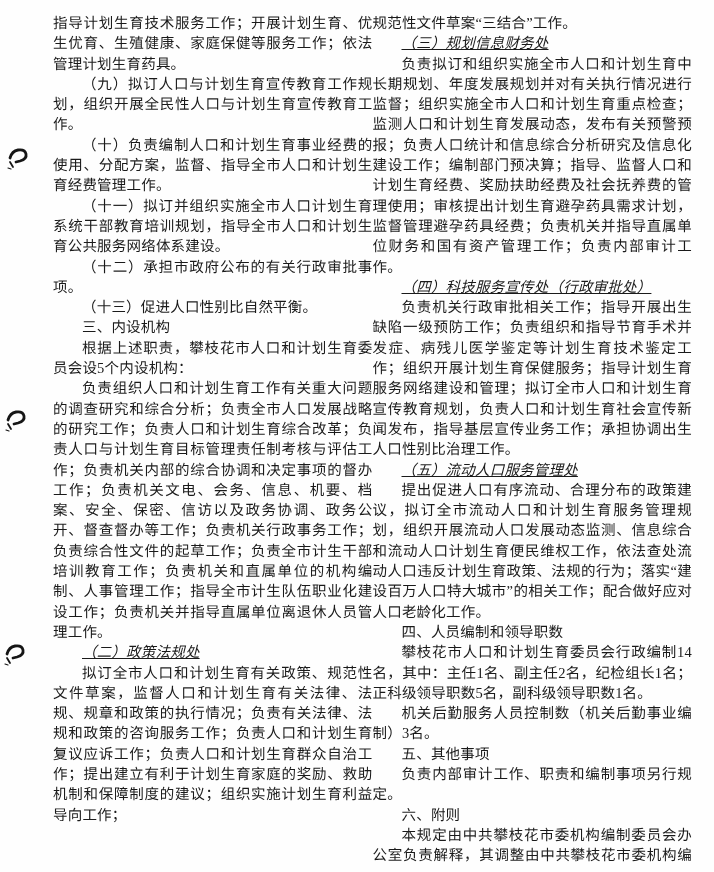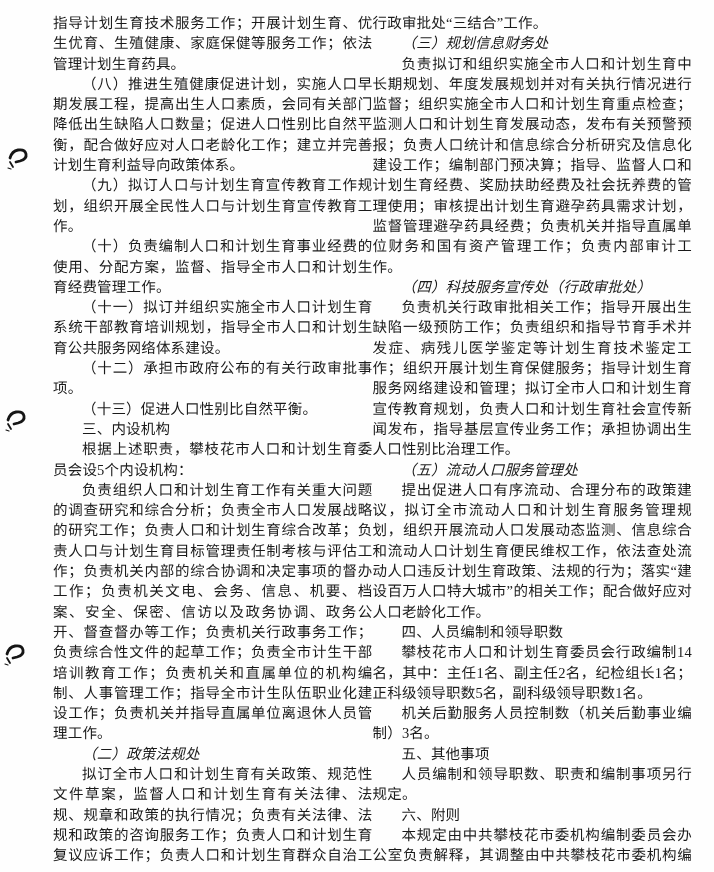--- a/index.html
+++ b/index.html
@@ -44,20 +44,21 @@
   p.body { text-indent: 2em; }
   p.body-noindent { text-indent: 0; }
   p.heading {
     font-family: "Liberation Sans", "DejaVu Sans", sans-serif;
     font-weight: 400;
     text-indent: 2em;
   }
   p.subheading {
     font-style: italic;
     text-indent: 2em;
+    text-decoration: underline;
   }
   .ink-mark {
     position: absolute;
     width: 24px;
     height: 28px;
     pointer-events: none;
   }
 </style>
 </head>
 <body>
@@ -76,42 +77,41 @@
         </svg></div>
       <div class="ink-mark" style="left: 3px; top: 642px;"><svg width="24" height="28" viewBox="0 0 24 28">
           <path d="M4 12 Q6 5 12 4 Q19 3 20 8 Q21 13 14 15 L10 16" fill="none" stroke="#161616" stroke-width="2.8" stroke-linecap="round"></path>
           <path d="M4 16 L7 21" fill="none" stroke="#161616" stroke-width="1.8" stroke-linecap="round"></path>
           <path d="M2 22 L5 23" fill="none" stroke="#161616" stroke-width="1.2" stroke-linecap="round"></path>
         </svg></div>
     </div>
   <div class="columns">
     <div class="column">
         <p class="body-noindent">指导计划生育技术服务工作；开展计划生育、优生优育、生殖健康、家庭保健等服务工作；依法管理计划生育药具。</p>
-        <p class="body">（八）推进生殖健康促进计划，实施人口早期发展工程，提高出生人口素质，会同有关部门降低出生缺陷人口数量；促进人口性别比自然平衡，配合做好应对人口老龄化工作；建立并完善计划生育利益导向政策体系。</p>
         <p class="body">（九）拟订人口与计划生育宣传教育工作规划，组织开展全民性人口与计划生育宣传教育工作。</p>
         <p class="body">（十）负责编制人口和计划生育事业经费的使用、分配方案，监督、指导全市人口和计划生育经费管理工作。</p>
         <p class="body">（十一）拟订并组织实施全市人口计划生育系统干部教育培训规划，指导全市人口和计划生育公共服务网络体系建设。</p>
         <p class="body">（十二）承担市政府公布的有关行政审批事项。</p>
         <p class="body">（十三）促进人口性别比自然平衡。</p>
         <p class="heading">三、内设机构</p>
         <p class="body">根据上述职责，攀枝花市人口和计划生育委员会设5个内设机构：</p>
         <p class="body">负责组织人口和计划生育工作有关重大问题的调查研究和综合分析；负责全市人口发展战略的研究工作；负责人口和计划生育综合改革；负责人口与计划生育目标管理责任制考核与评估工作；负责机关内部的综合协调和决定事项的督办工作；负责机关文电、会务、信息、机要、档案、安全、保密、信访以及政务协调、政务公开、督查督办等工作；负责机关行政事务工作；负责综合性文件的起草工作；负责全市计生干部培训教育工作；负责机关和直属单位的机构编制、人事管理工作；指导全市计生队伍职业化建设工作；负责机关并指导直属单位离退休人员管理工作。</p>
         <p class="subheading">（二）政策法规处</p>
         <p class="body">拟订全市人口和计划生育有关政策、规范性文件草案，监督人口和计划生育有关法律、法规、规章和政策的执行情况；负责有关法律、法规和政策的咨询服务工作；负责人口和计划生育复议应诉工作；负责人口和计划生育群众自治工作；提出建立有利于计划生育家庭的奖励、救助机制和保障制度的建议；组织实施计划生育利益导向工作；</p>
       </div>
     <div class="column">
-        <p class="body-noindent">行政审批处“三结合”工作。</p>
+        <p class="body-noindent">规范性文件草案“三结合”工作。</p>
         <p class="subheading">（三）规划信息财务处</p>
         <p class="body">负责拟订和组织实施全市人口和计划生育中长期规划、年度发展规划并对有关执行情况进行监督；组织实施全市人口和计划生育重点检查；监测人口和计划生育发展动态，发布有关预警预报；负责人口统计和信息综合分析研究及信息化建设工作；编制部门预决算；指导、监督人口和计划生育经费、奖励扶助经费及社会抚养费的管理使用；审核提出计划生育避孕药具需求计划，监督管理避孕药具经费；负责机关并指导直属单位财务和国有资产管理工作；负责内部审计工作。</p>
         <p class="subheading">（四）科技服务宣传处（行政审批处）</p>
         <p class="body">负责机关行政审批相关工作；指导开展出生缺陷一级预防工作；负责组织和指导节育手术并发症、病残儿医学鉴定等计划生育技术鉴定工作；组织开展计划生育保健服务；指导计划生育服务网络建设和管理；拟订全市人口和计划生育宣传教育规划，负责人口和计划生育社会宣传新闻发布，指导基层宣传业务工作；承担协调出生人口性别比治理工作。</p>
         <p class="subheading">（五）流动人口服务管理处</p>
         <p class="body">提出促进人口有序流动、合理分布的政策建议，拟订全市流动人口和计划生育服务管理规划，组织开展流动人口发展动态监测、信息综合和流动人口计划生育便民维权工作，依法查处流动人口违反计划生育政策、法规的行为；落实“建设百万人口特大城市”的相关工作；配合做好应对人口老龄化工作。</p>
         <p class="heading">四、人员编制和领导职数</p>
         <p class="body">攀枝花市人口和计划生育委员会行政编制14名，其中：主任1名、副主任2名，纪检组长1名；正科级领导职数5名，副科级领导职数1名。</p>
         <p class="body">机关后勤服务人员控制数（机关后勤事业编制）3名。</p>
         <p class="heading">五、其他事项</p>
-        <p class="body">人员编制和领导职数、职责和编制事项另行规定。</p>
+        <p class="body">负责内部审计工作、职责和编制事项另行规定。</p>
         <p class="heading">六、附则</p>
         <p class="body">本规定由中共攀枝花市委机构编制委员会办公室负责解释，其调整由中共攀枝花市委机构编制委员会办公室按规定程序办理。</p>
       </div>
   </div>
 </div>
 
 </body></html>

